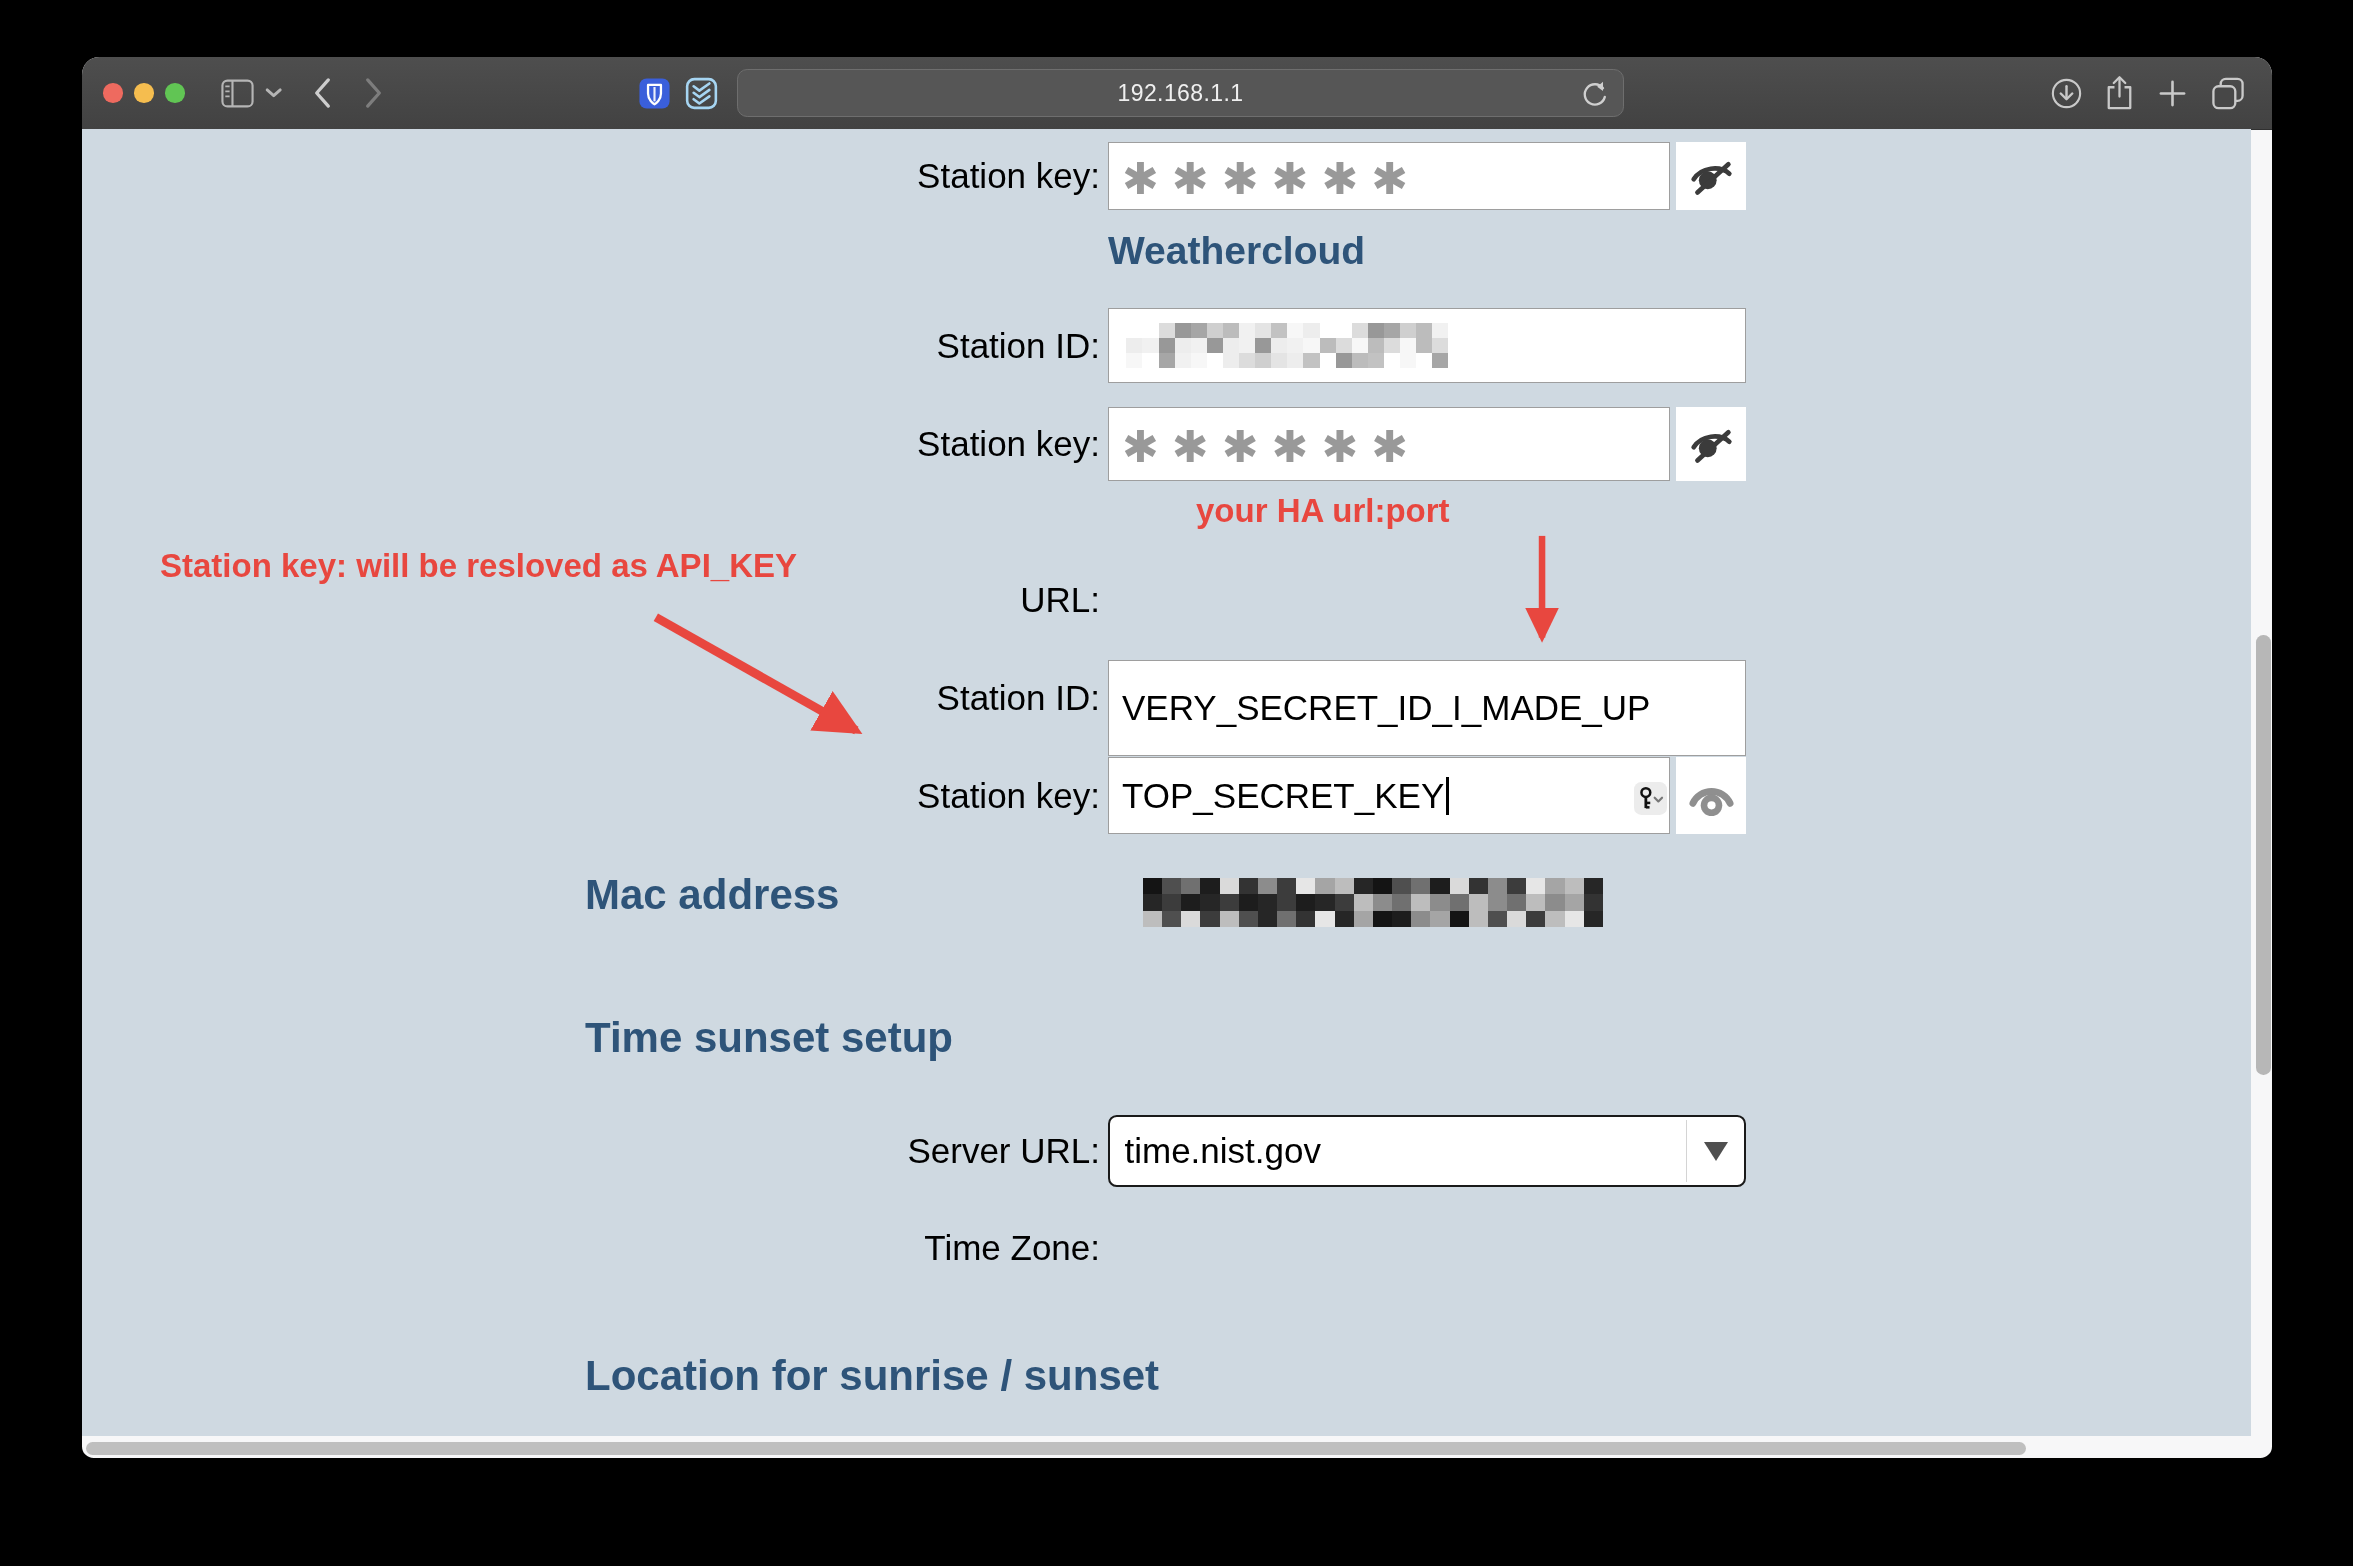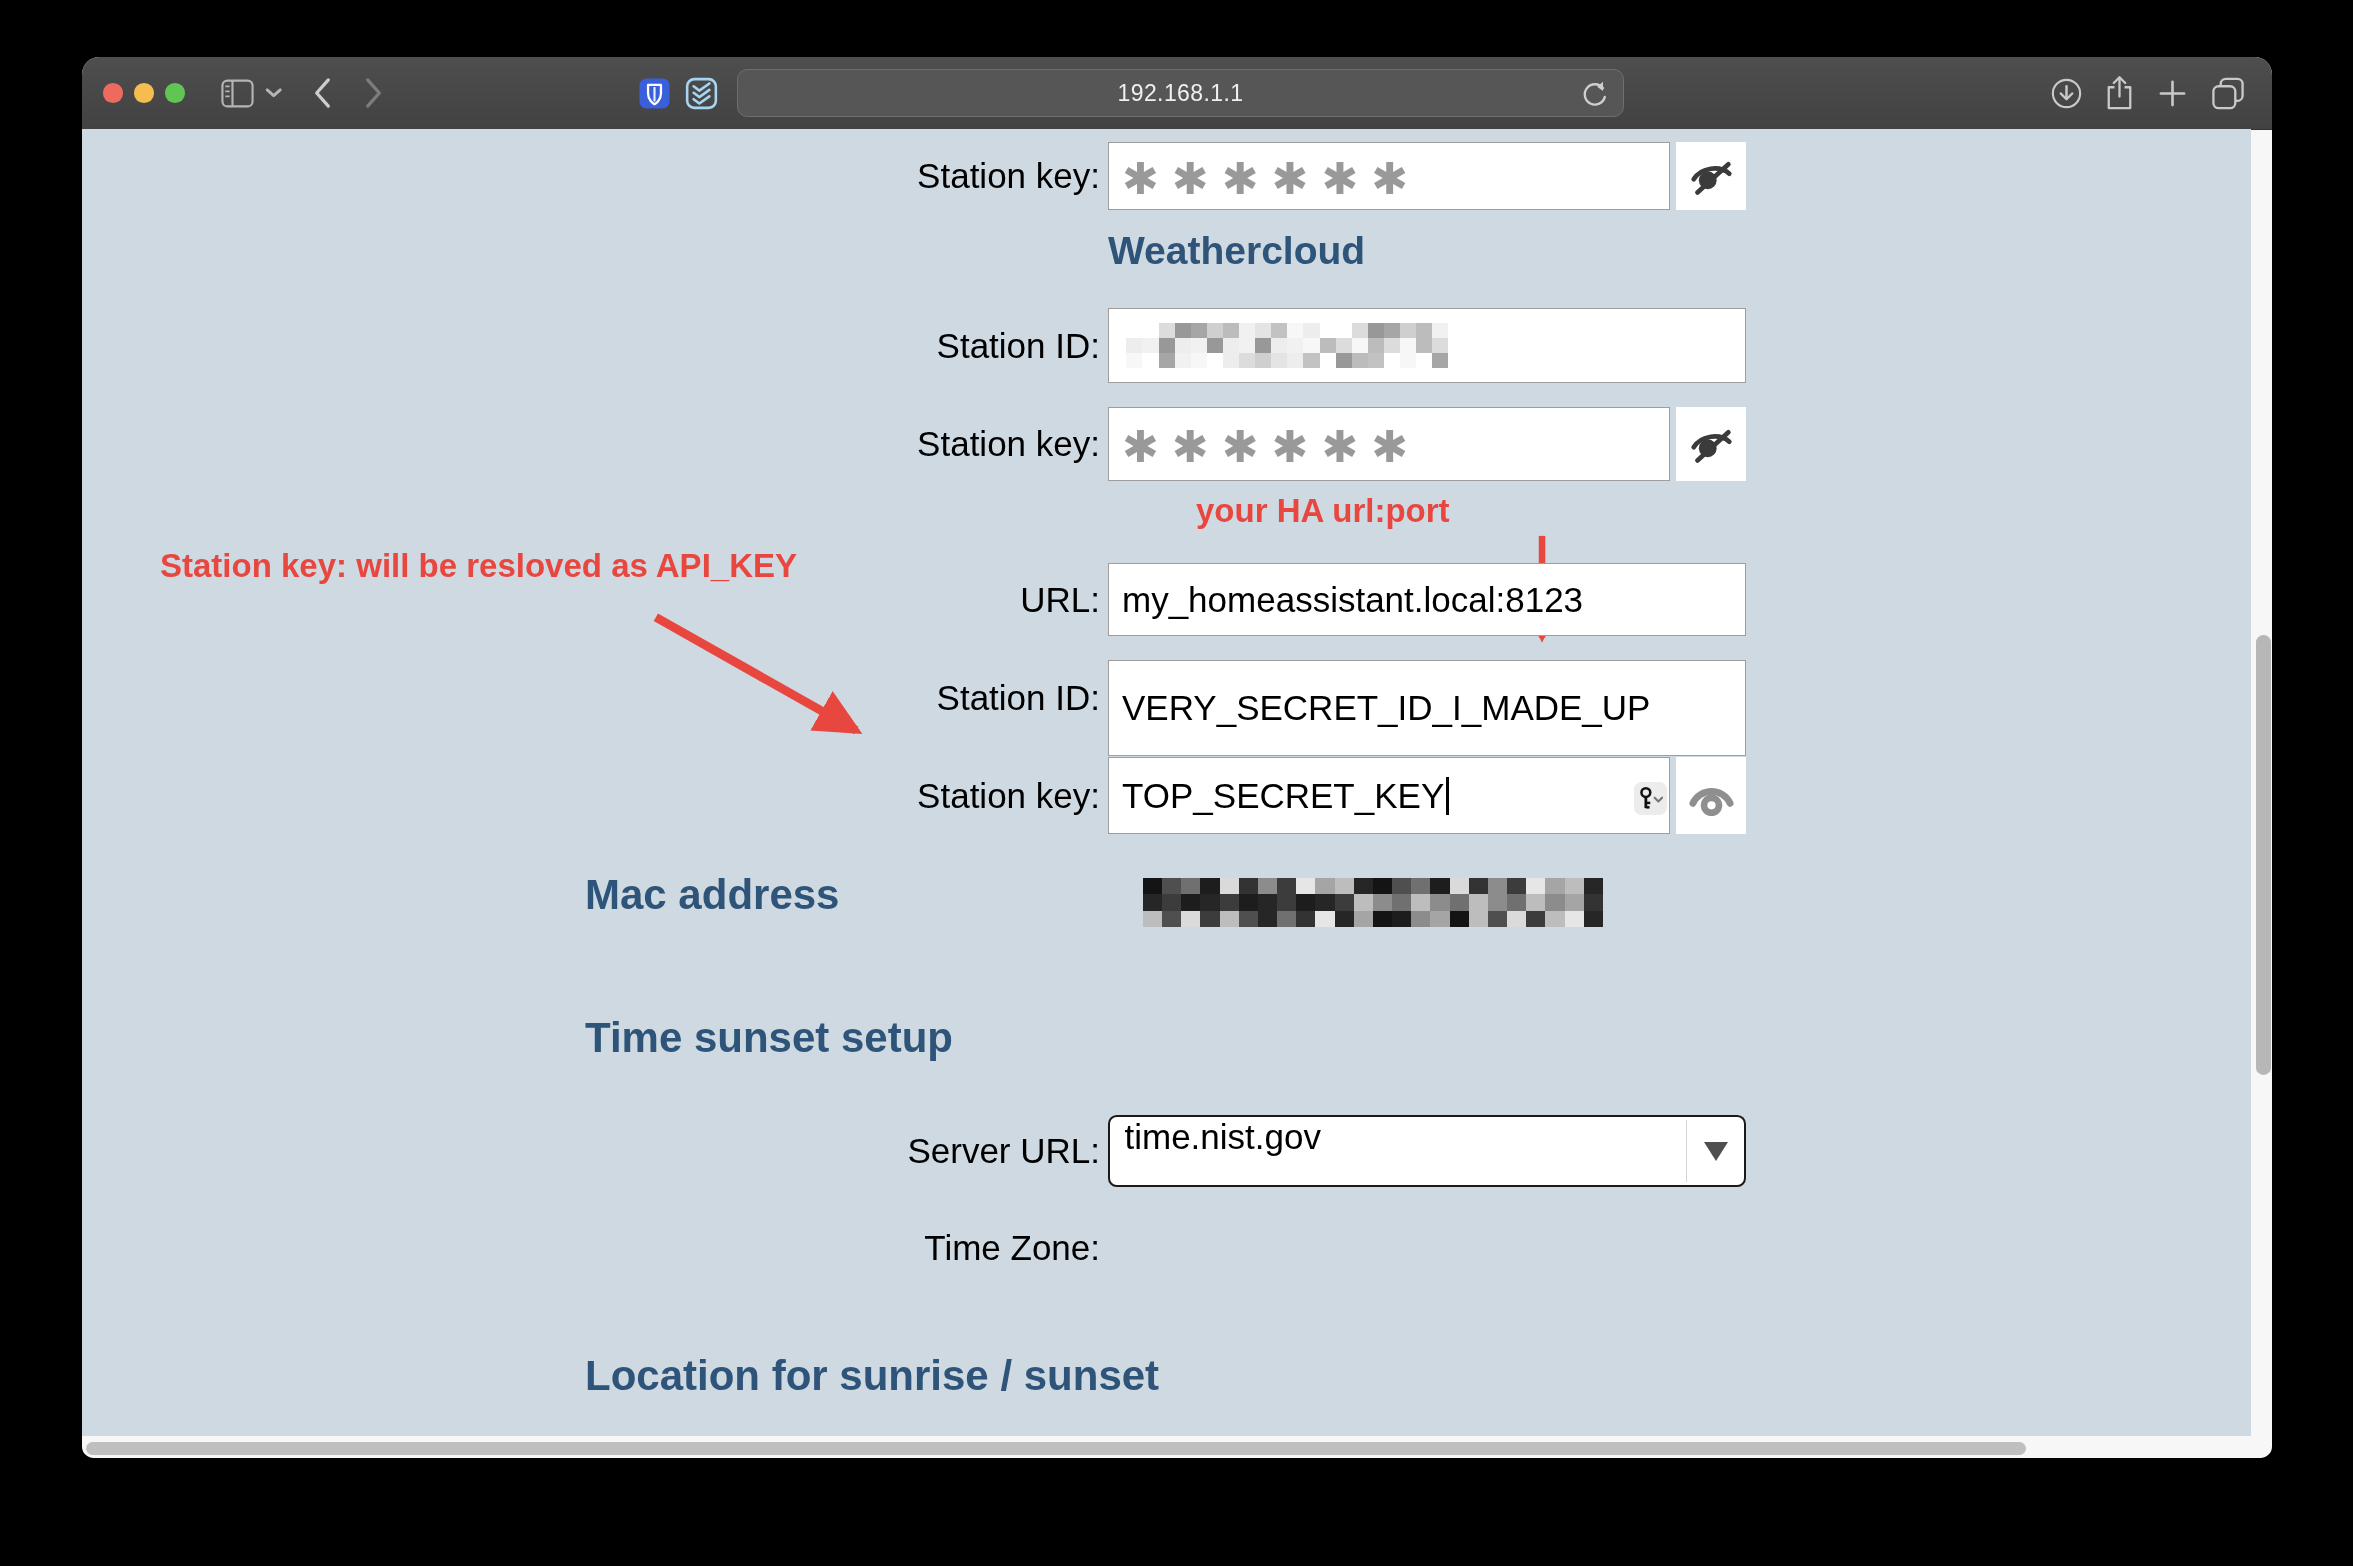--- a/index.html
+++ b/index.html
@@ -21,21 +21,21 @@
   .label{position:absolute;left:655px;width:363px;display:flex;align-items:center;
     justify-content:flex-end;color:#000;font-size:35px;}
   .field{position:absolute;left:1026px;background:#fff;border:1.5px solid #9e9e9e;
     box-sizing:border-box;display:flex;align-items:center;padding-left:13px;font-size:35px;color:#000;}
   .masked{font-family:"DejaVu Sans",sans-serif;font-size:44px;color:#999;letter-spacing:13px;margin-top:5.8px;}
   .eyebtn{position:absolute;background:#fff;display:flex;align-items:center;justify-content:center;cursor:pointer;}
   .heading{position:absolute;color:#2e5479;font-weight:bold;}
   .red{position:absolute;color:#e8473f;font-weight:bold;font-size:33px;white-space:nowrap;}
   .select{position:absolute;left:1026px;width:638px;height:72px;background:#fff;
     border:2.2px solid #1a1a1a;border-radius:8.7px;box-sizing:border-box;display:flex;
-    padding-left:14.5px;font-size:35px;color:#000;cursor:pointer;}
+    align-items:center;padding-left:14.5px;font-size:35px;color:#000;cursor:pointer;}
   .select .sep{position:absolute;right:57px;top:2.9px;bottom:2.9px;width:1.5px;background:#d4d4d4;}
   .select .tri{position:absolute;right:16px;top:50%;margin-top:-8.7px;width:0;height:0;
     border-left:12.3px solid transparent;border-right:12.3px solid transparent;border-top:19px solid #4f4f4f;}
   .mosaic{position:absolute;display:grid;}
   .mosaic i{display:block;}
   .vthumb{position:absolute;left:2174px;top:578px;width:14.5px;height:440px;border-radius:7.3px;background:#b7b7b7;}
   .hthumb{position:absolute;left:3.6px;top:1385px;width:1940px;height:13px;border-radius:6.5px;background:#bfbfbf;}
   .keychip{position:absolute;left:1552px;top:653px;width:33px;height:33px;border-radius:7.3px;
     background:#ececec;display:flex;align-items:center;justify-content:center;cursor:pointer;}
   .cursorbar{display:inline-block;width:2.2px;height:38px;background:#000;margin-left:2.2px;}
@@ -256,23 +256,20 @@
       <defs>
         <marker id="ah" markerWidth="7" markerHeight="7" refX="4.6" refY="2.6" orient="auto">
           <path d="M0,0 L5.4,2.6 L0,5.2 z" fill="#e8473f"></path>
         </marker>
       </defs>
       <line x1="790" y1="672" x2="1066" y2="828" stroke="#e8473f" stroke-width="12" marker-end="url(#ah)"></line>
       <line x1="2010" y1="560" x2="2010" y2="700" stroke="#e8473f" stroke-width="9" marker-end="url(#ah)"></line>
     </svg>
 
     <div class="label" style="top:434px;height:73px">URL:</div>
-    <div class="field" style="top:434px;width:638px;height:73px">
-      <span>my_homeassistant.local:8123</span>
-    </div>
 
     <div class="label" style="top:531px;height:75px">Station ID:</div>
     <div class="field" style="top:531px;width:638px;height:96px">
       <span>VERY_SECRET_ID_I_MADE_UP</span>
     </div>
 
     <div class="label" style="top:628px;height:77px">Station key:</div>
     <div class="field" style="top:628px;width:562px;height:77px">
       <span>TOP_SECRET_KEY</span>
         <span class="cursorbar"></span>

